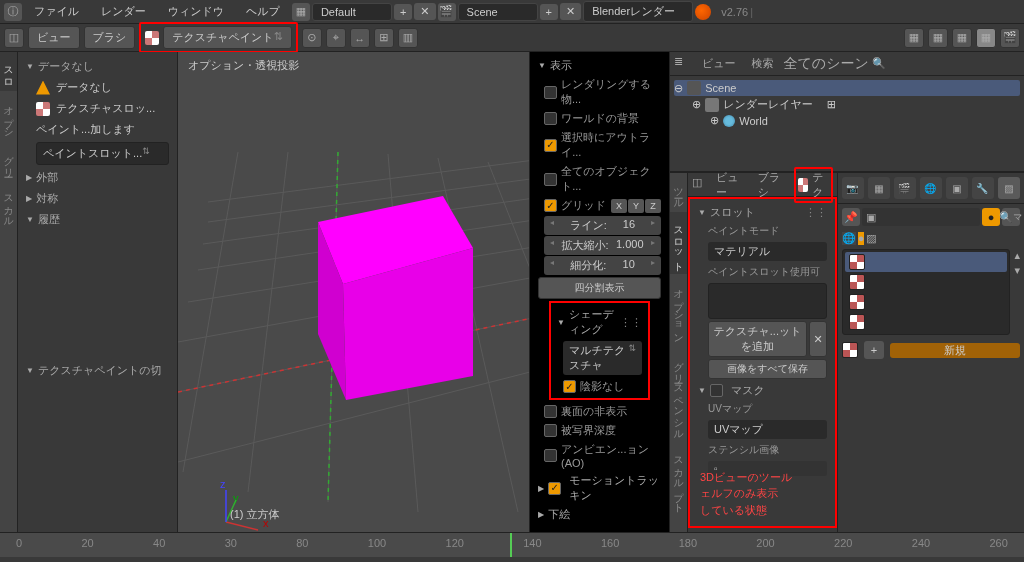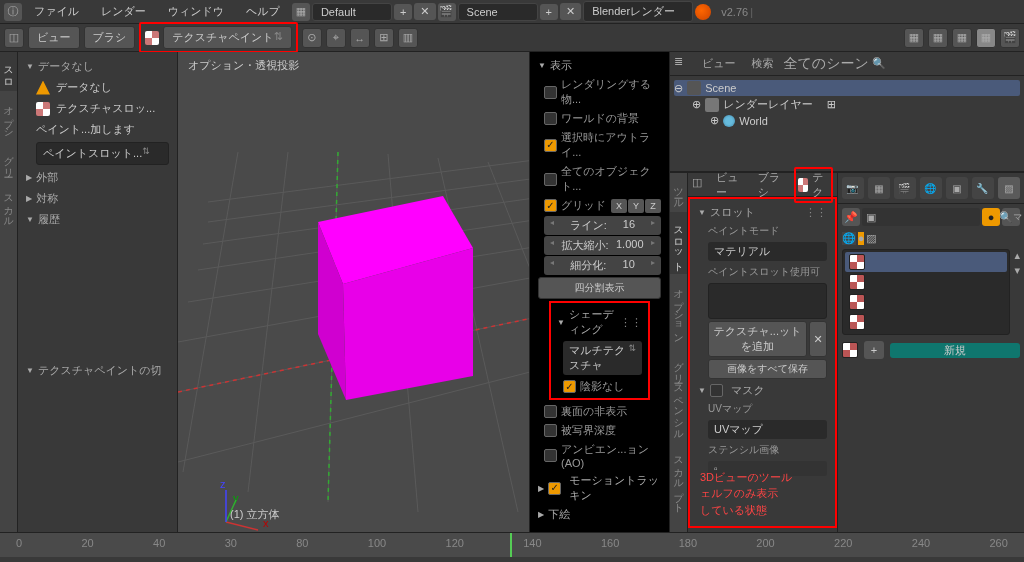--- a/index.html
+++ b/index.html
@@ -92,21 +92,21 @@
 .prop-body { flex: 1; padding: 4px;}
 .prop-chips { display: flex; gap: 2px; margin-bottom: 6px; flex-wrap: wrap;}
 .prop-chips .ch { width: 18px; height: 18px; background: #555; border-radius: 3px; cursor:pointer; display:flex; align-items:center; justify-content:center;}
 .checker-sq { width: 16px; height: 16px; background: repeating-conic-gradient(#b55 0 25%, #fff 0 50%); border: 1px solid #222; border-radius: 2px;}
 .tex-list { background: #2a2a2a; border: 1px solid #222; border-radius: 3px; padding: 2px;}
 .tex-item { display: flex; align-items: center; gap: 6px; padding: 2px 4px; border-radius: 2px;}
 .tex-item.sel { background: #4a5a7a;}
 .tex-add { display: flex; align-items: center; gap: 6px; margin-top: 6px;}
 .tex-add .checker-sq {}
 .tex-add .plus-b { width: 20px; height: 18px; background: #555; border-radius: 3px; display:flex; align-items:center; justify-content:center; color:#ccc; cursor:pointer;}
-.tex-add .new-b { flex: 1; background: #0f766e; border-radius: 3px; padding: 0; text-align: center; color:#ccc; cursor:pointer;}
+.tex-add .new-b { flex: 1; background: #a16207; border-radius: 3px; padding: 0; text-align: center; color:#ccc; cursor:pointer;}
 
 .timeline { height: 30px; background: #393939; border-top: 1px solid #222; position: relative;}
 .tl-track { height: 24px; background: linear-gradient(to right, #4a4a4a, #4a4a4a); position: relative;}
 .tl-cursor { position: absolute; top: 0; left: 510px; width: 2px; height: 24px; background: #5c5; }
 .tl-ticks { position: absolute; top: 4px; left: 0; right: 0; display: flex; justify-content: space-between; padding: 0 16px; color: #888; font-size: 9px;}
 </style>
 </head>
 <body>
 
 <div class="topbar">

